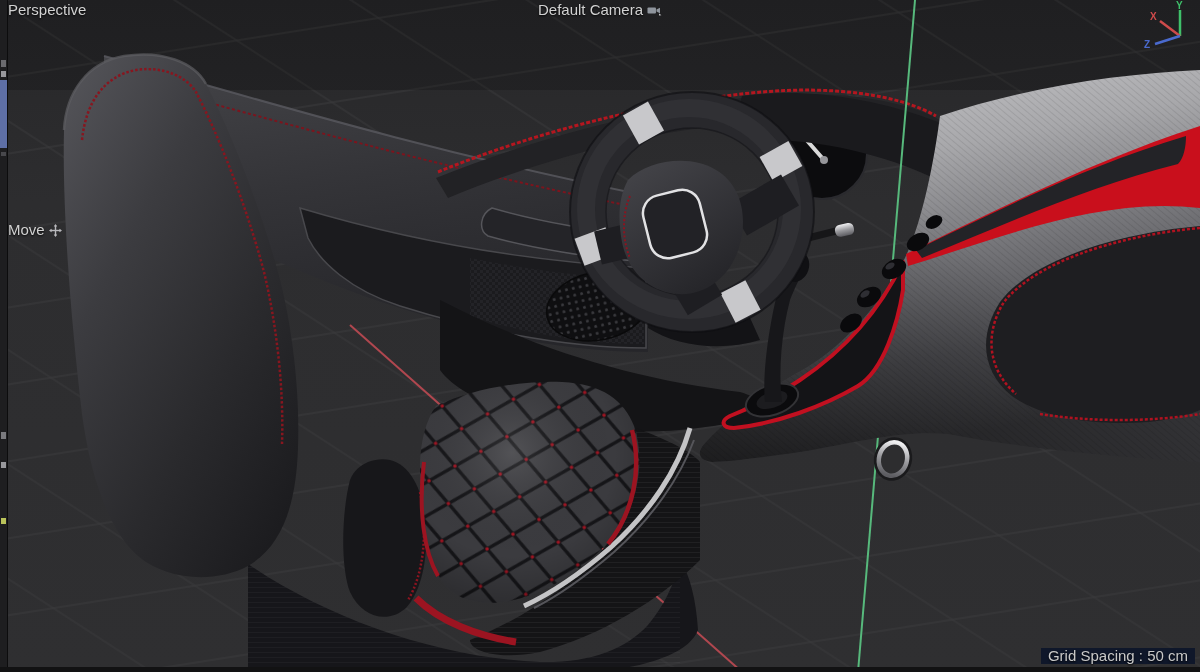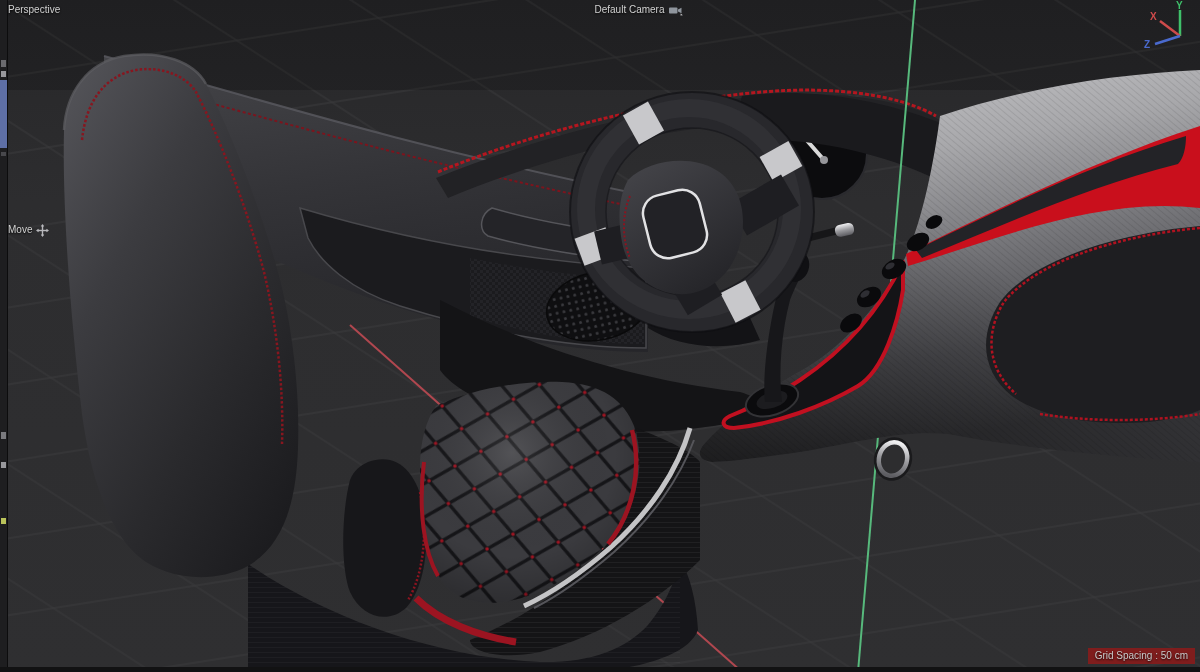--- a/index.html
+++ b/index.html
@@ -1,24 +1,24 @@
 <!DOCTYPE html>
 <html><head>
 <meta charset="utf-8">
 <style>
   html,body{margin:0;padding:0;background:#2d2d2f;width:1200px;height:672px;overflow:hidden;
     font-family:"Liberation Sans", sans-serif;}
   #viewport{position:relative;width:1200px;height:672px;background:#2d2d2f;}
   #scene{position:absolute;left:0;top:0;}
-  .hud-label{position:absolute;color:#d2d2d2;font-size:10px;line-height:14px;
+  .hud-label{position:absolute;color:#d2d2d2;font-size:15px;line-height:14px;
     text-shadow:0 1px 2px rgba(0,0,0,.9);white-space:nowrap;display:flex;align-items:center;gap:4px;}
   #view-label{left:8px;top:3px;}
-  #camera-label{left:50%;top:3px;transform:translateX(-50%);margin-left:39px;}
+  #camera-label{left:50%;top:3px;transform:translateX(-50%);}
   #tool-label{left:8px;top:223px;}
-  #grid-spacing{right:5px;bottom:8px;background:#7f1d1d;padding:1px 7px;color:#c9c9c9;}
+  #grid-spacing{right:5px;bottom:8px;background:#0f172a;padding:1px 7px;color:#c9c9c9;}
   #bottom-bar{position:absolute;left:0;bottom:0;width:1200px;height:5px;background:#121213;}
   #left-strip{position:absolute;left:0;top:0;width:7px;height:672px;background:#1e1e20;border-right:1px solid #0c0c0d;}
   .strip-mark{position:absolute;left:1px;width:5px;}
 </style>
 </head>
 <body>
 
 <div id="viewport">
 
 <svg id="scene" width="1200" height="672" viewBox="0 0 1200 672">

